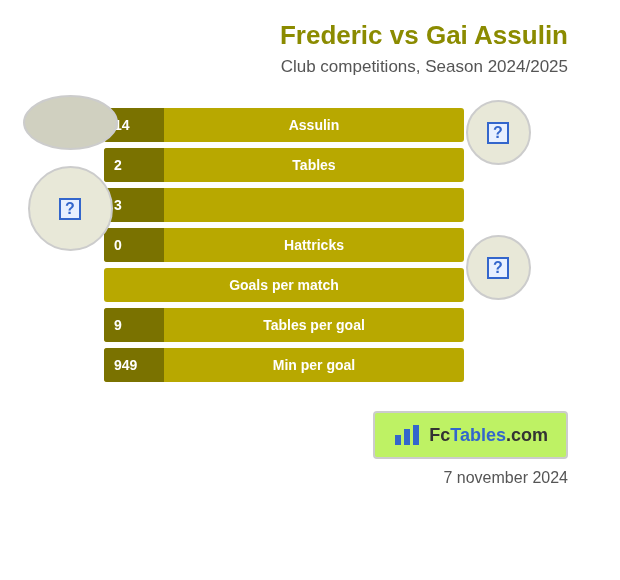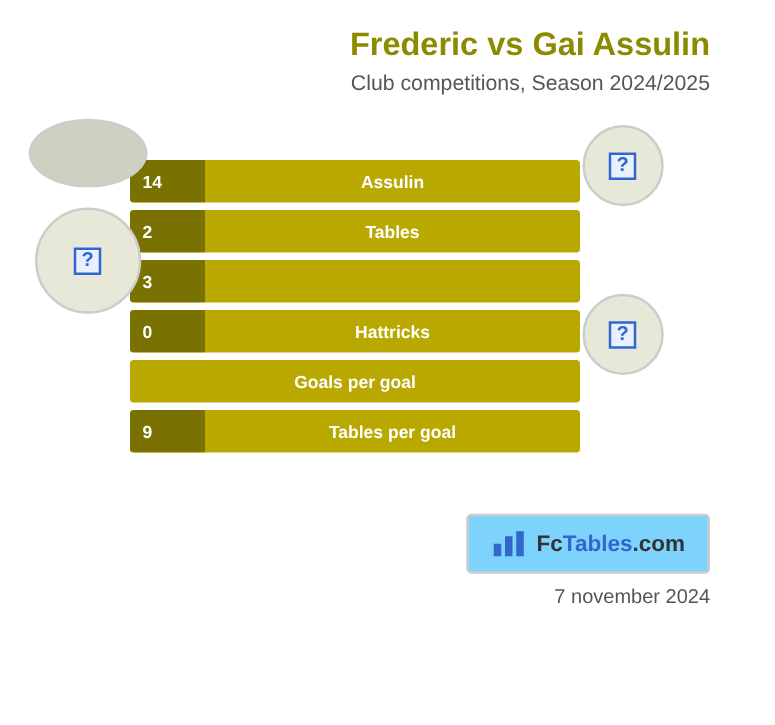--- a/index.html
+++ b/index.html
@@ -145,21 +145,21 @@
     }
 
     .logo-section {
       margin-top: 16px;
       display: flex;
       align-items: center;
       justify-content: center;
     }
 
     .logo-box {
-      background: #7dd3fc;
+      background: #bef264;
       border: 2px solid #ccc;
       border-radius: 4px;
       padding: 8px 18px;
       display: flex;
       align-items: center;
       gap: 8px;
     }
 
     .logo-icon {
       width: 28px;
@@ -219,25 +219,29 @@
           <div class="stat-label">Tables</div>
         </div>
         <div class="stat-row">
           <div class="stat-value">3</div>
         </div>
         <div class="stat-row">
           <div class="stat-value">0</div>
           <div class="stat-label">Hattricks</div>
         </div>
         <div class="stat-row">
-          <div class="stat-label">Goals per goal</div>
+          <div class="stat-label">Goals per match</div>
         </div>
         <div class="stat-row">
           <div class="stat-value">9</div>
           <div class="stat-label">Tables per goal</div>
+        </div>
+        <div class="stat-row">
+          <div class="stat-value">949</div>
+          <div class="stat-label">Min per goal</div>
         </div>
       </div>
   </div>
 
   <div class="logo-section">
     <div class="logo-box">
       <svg class="logo-icon" viewBox="0 0 28 28" xmlns="http://www.w3.org/2000/svg">
         <rect x="2" y="14" width="6" height="10" fill="#3366cc"></rect>
         <rect x="11" y="8" width="6" height="16" fill="#3366cc"></rect>
         <rect x="20" y="4" width="6" height="20" fill="#3366cc"></rect>

